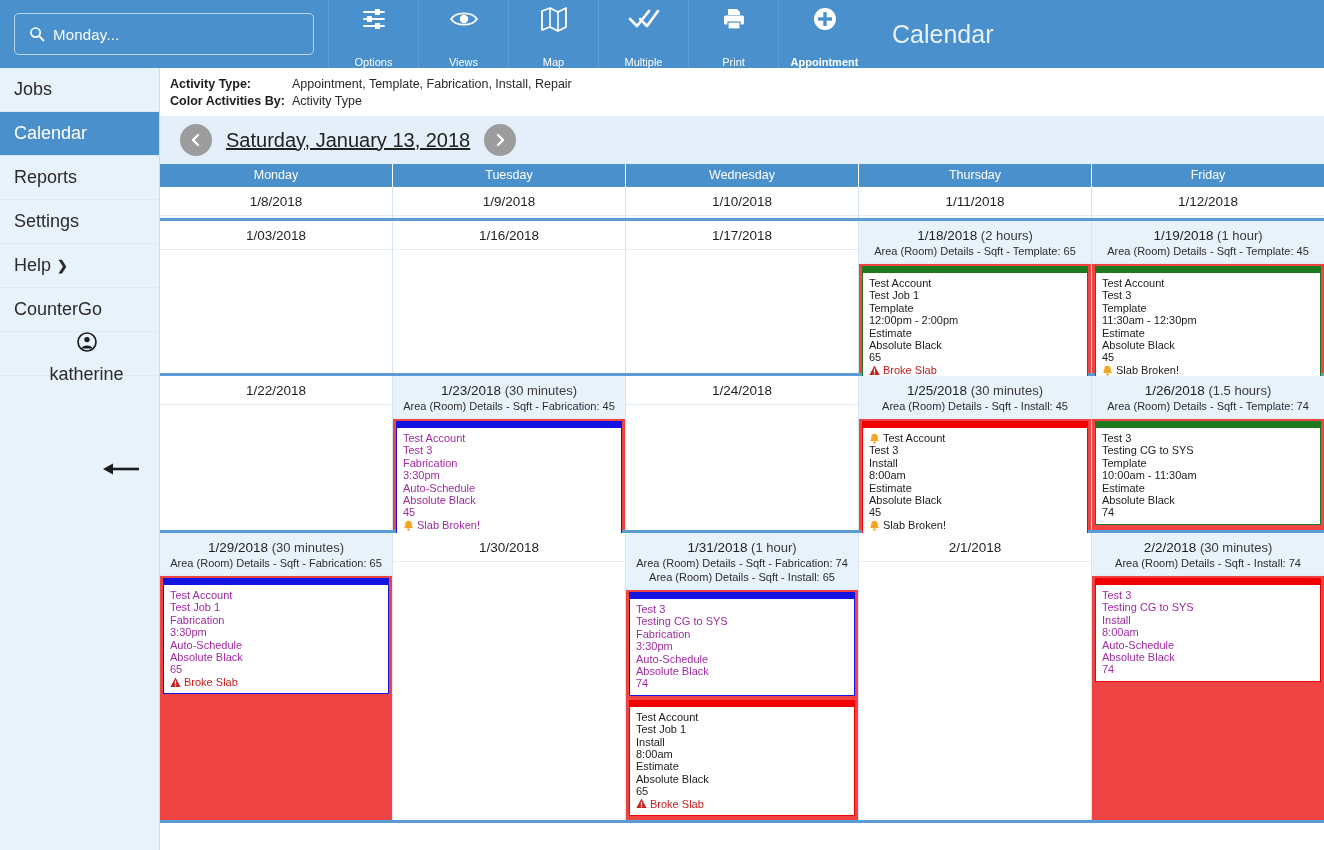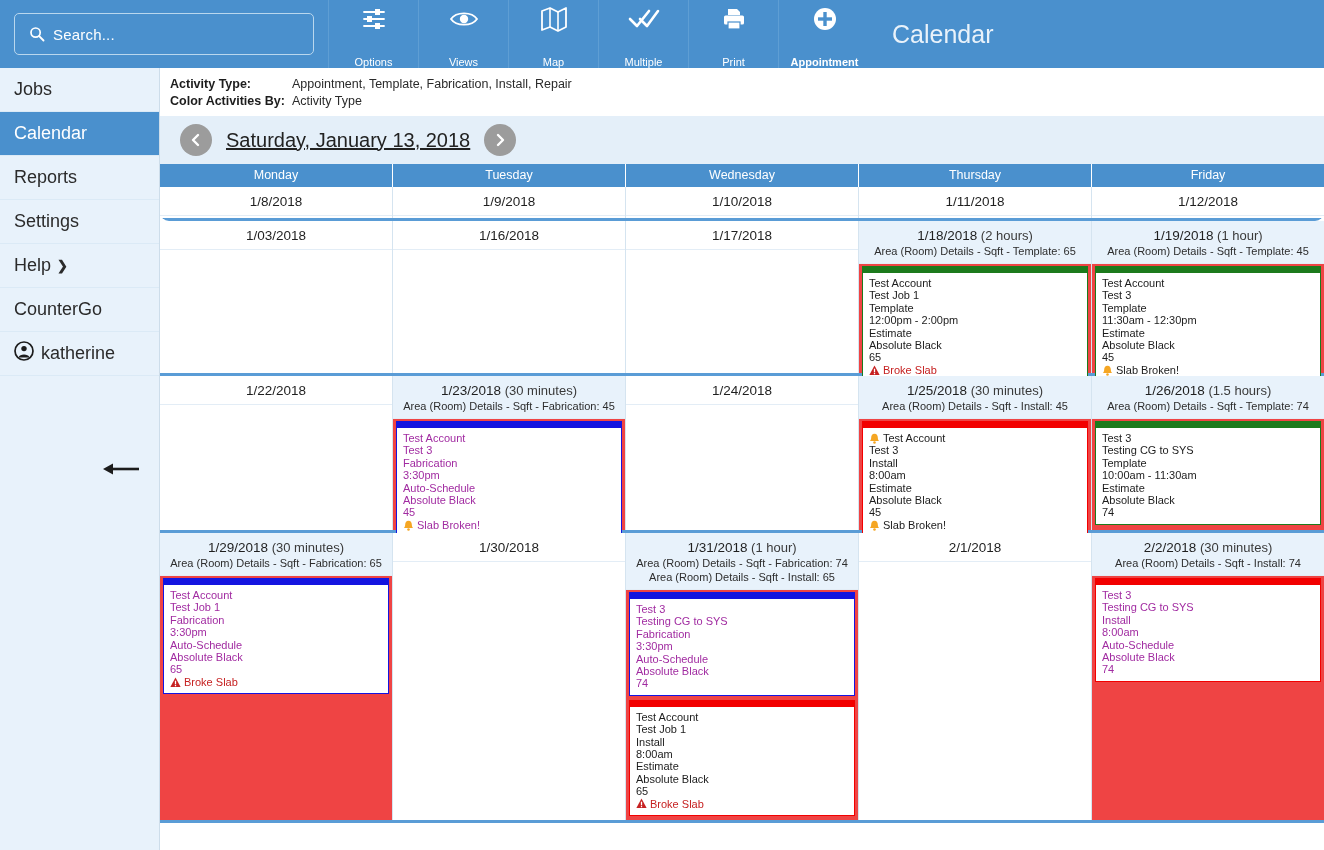--- a/index.html
+++ b/index.html
@@ -65,20 +65,21 @@
     padding-left: 14px; font-size: 18px; color: #2b2b2b;
     cursor: pointer;
     border-bottom: 1px solid #dbeaf6;
   }
   .nav-item.active { background: #4a90cd; color: #ffffff; }
   .nav-item .chev { margin-left: 6px; font-size: 13px; font-weight: bold; }
   .nav-user {
     height: 44px; display: flex; align-items: center; gap: 7px;
     padding-left: 14px; font-size: 18px; color: #2b2b2b; cursor: pointer;
     border-bottom: 1px solid #dbeaf6;
+    flex-direction: column;
   }
   .collapse-arrow {
     position: absolute; top: 392px; right: 18px;
     width: 40px; height: 18px; cursor: pointer;
   }
 
   
   .main { flex: 1 1 auto; display: flex; flex-direction: column; min-width: 0; background: #ffffff; }
 
   .filterbar { padding: 8px 0 6px 10px; background: #ffffff; }
@@ -155,21 +156,21 @@
   <div class="topbar">
 
     <div class="search-zone">
       <div class="search-box">
         <span class="sicon">
           <svg width="16" height="16" viewBox="0 0 16 16">
             <circle cx="6.6" cy="6.6" r="4.6" fill="none" stroke="#ffffff" stroke-width="1.7"></circle>
             <line x1="10.2" y1="10.2" x2="14.5" y2="14.5" stroke="#ffffff" stroke-width="1.9" stroke-linecap="round"></line>
           </svg>
         </span>
-        <span class="search-text">Search...</span>
+        <span class="search-text">Monday...</span>
       </div>
     </div>
 
     <div class="toolbtn">
       <span class="ticon">
         <svg width="26" height="24" viewBox="0 0 26 24">
           <g stroke="#ffffff" stroke-width="1.8" stroke-linecap="round">
             <line x1="3" y1="5" x2="23" y2="5"></line>
               <line x1="3" y1="12" x2="23" y2="12"></line>
               <line x1="3" y1="19" x2="23" y2="19"></line>
@@ -307,21 +308,21 @@
 
       <div class="cal">
         <div class="cal-head" id="cal-head">
             <div class="hcell">Monday</div>
             <div class="hcell">Tuesday</div>
             <div class="hcell">Wednesday</div>
             <div class="hcell">Thursday</div>
             <div class="hcell">Friday</div>
           </div>
         <div id="cal-weeks">
-            <div class="week" style="height: 34px; border-radius: 9px;">
+            <div class="week" style="height: 34px;">
               <div class="daycell">
                 <div class="daynum"><span class="d">1/8/2018</span></div>
                 <div class="daybody"></div>
               </div>
               <div class="daycell">
                 <div class="daynum"><span class="d">1/9/2018</span></div>
                 <div class="daybody"></div>
               </div>
               <div class="daycell">
                 <div class="daynum"><span class="d">1/10/2018</span></div>

